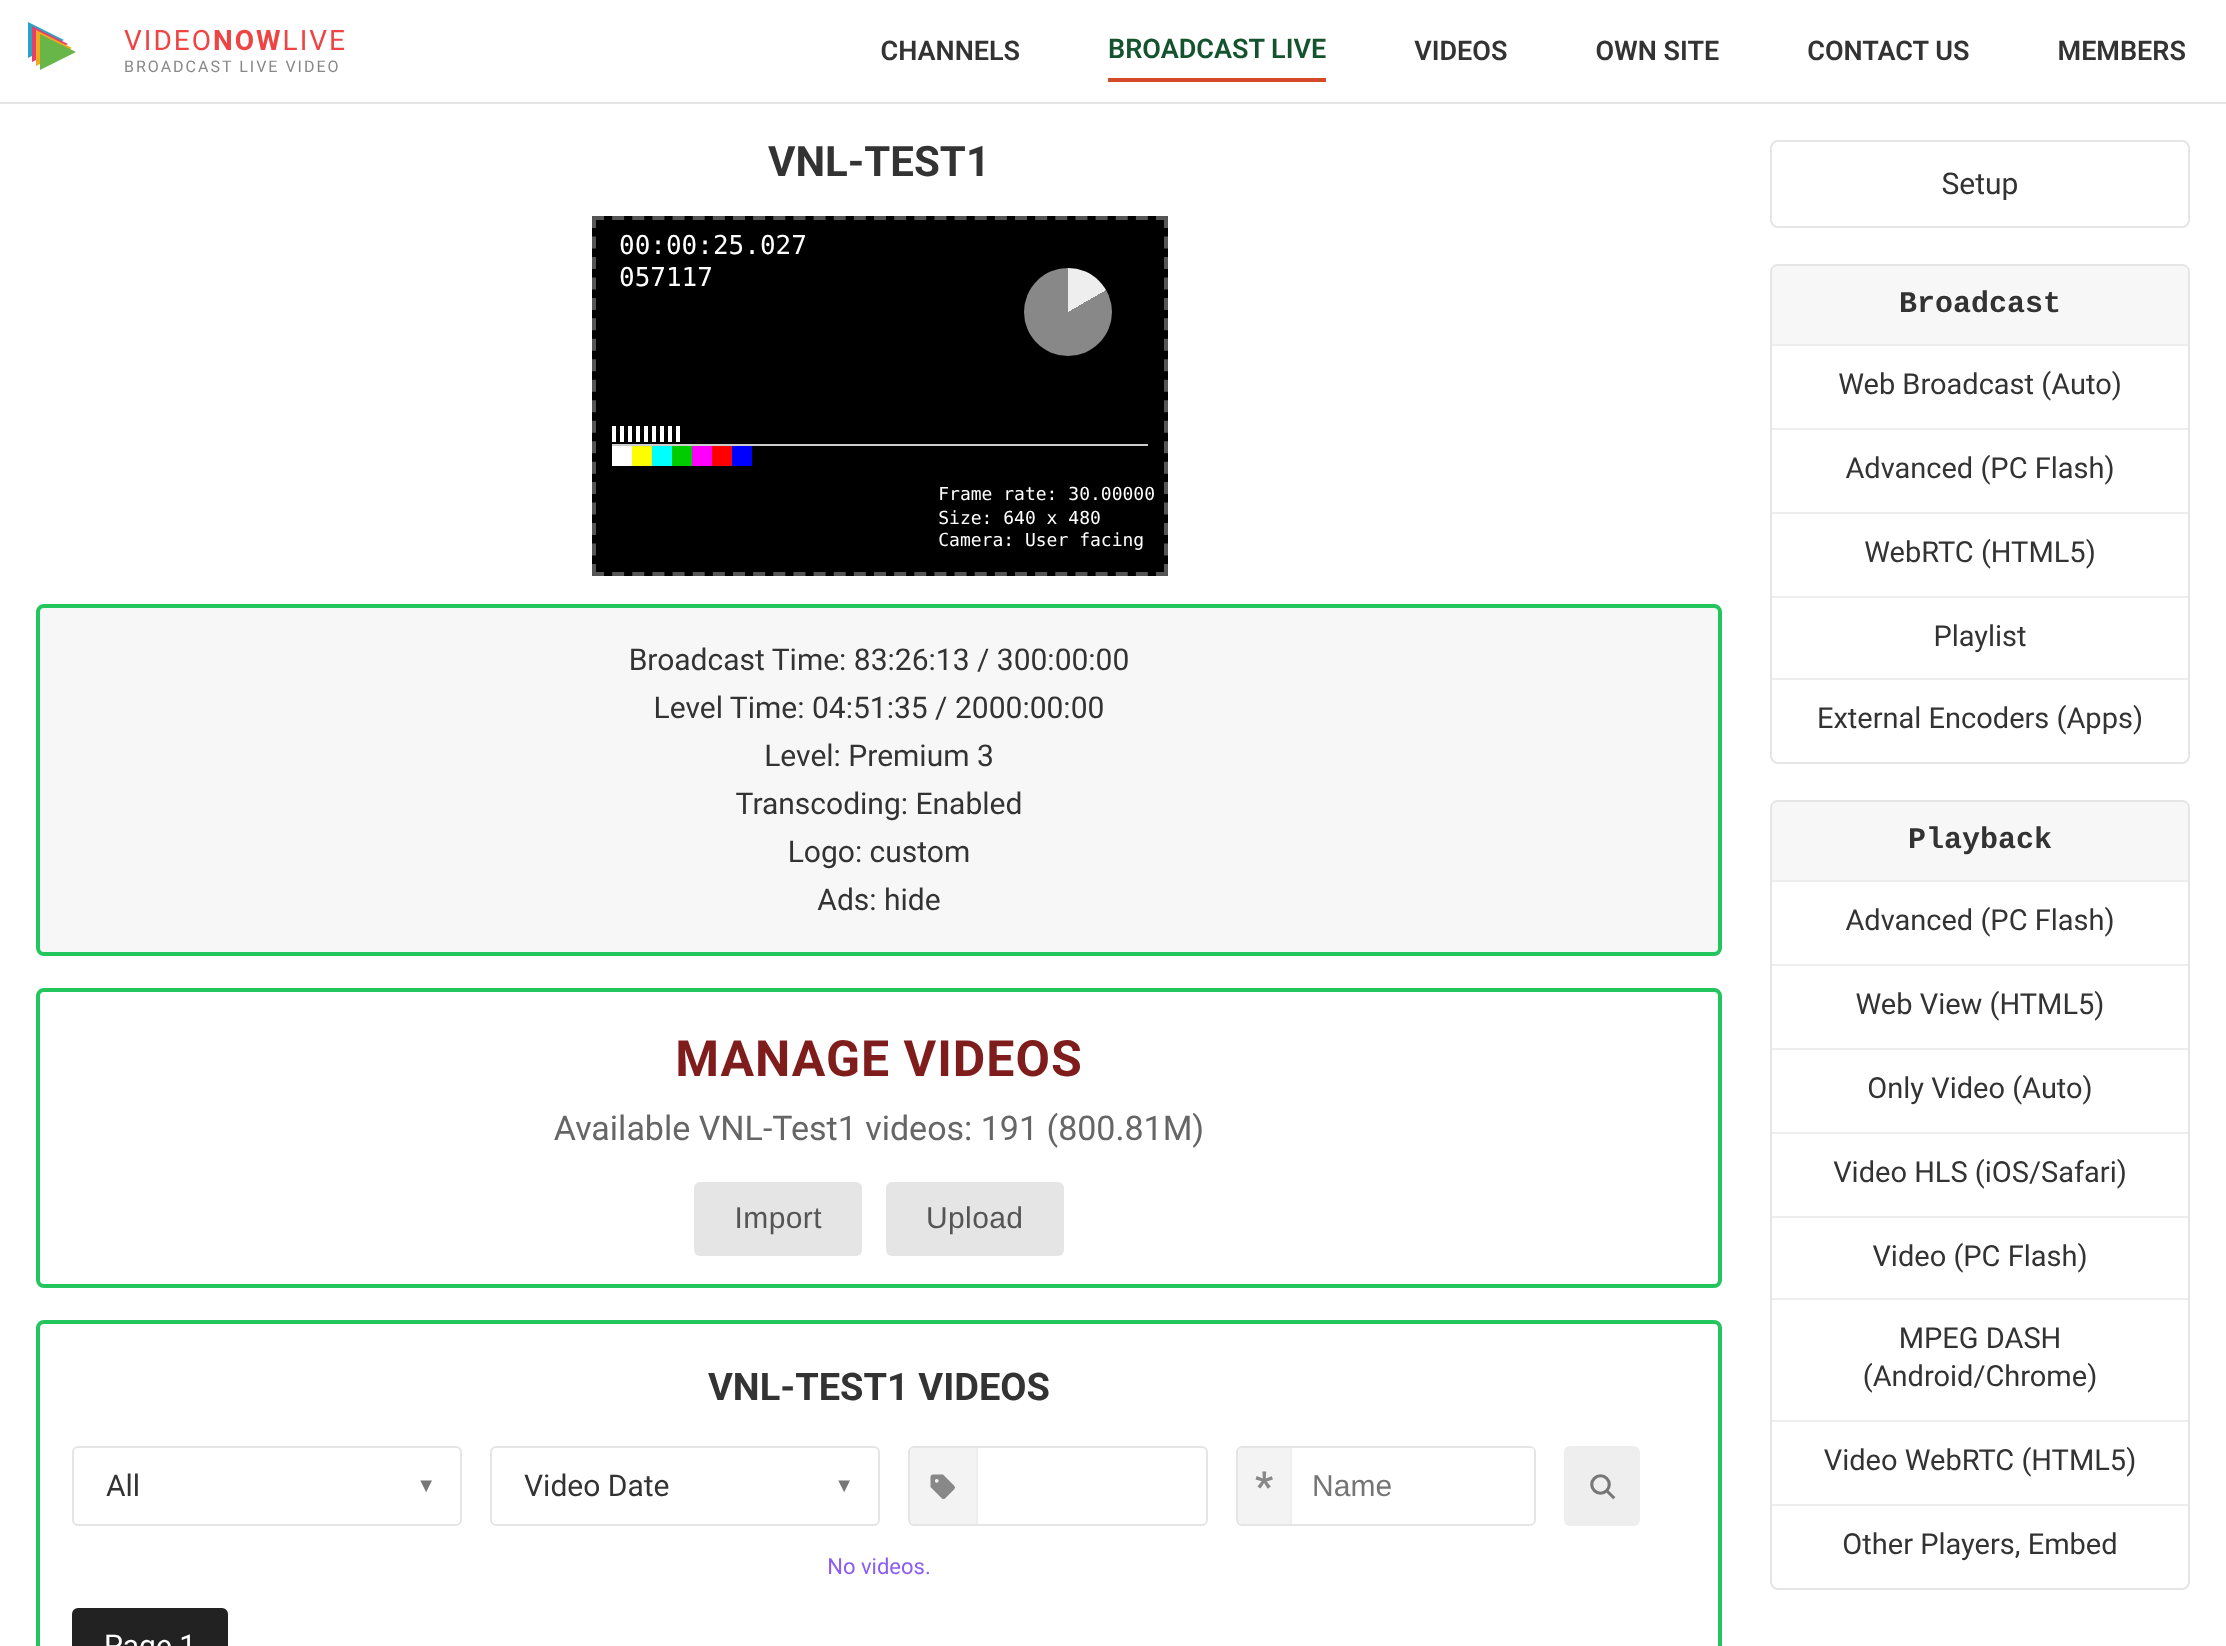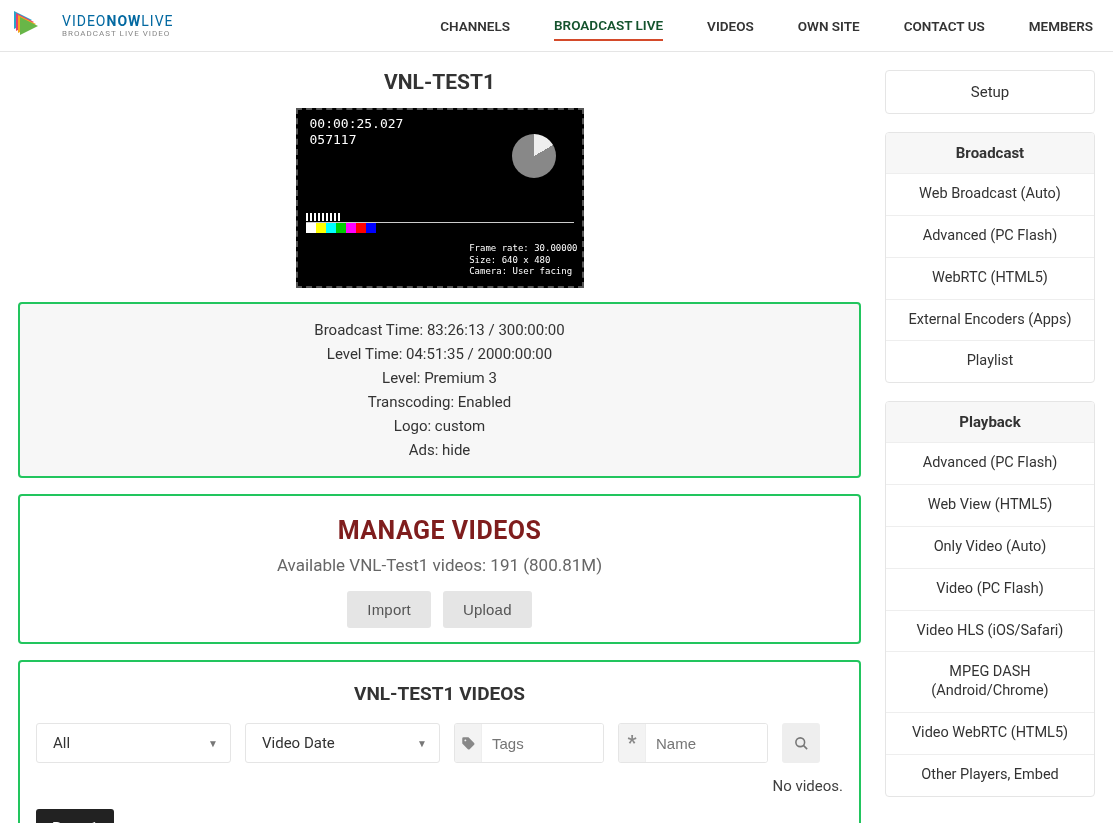--- a/index.html
+++ b/index.html
@@ -25,21 +25,21 @@
   }
   .logo-text {
     display: flex;
     flex-direction: column;
     line-height: 1;
     margin-left: 2px;
   }
   .logo-text .big {
     font-size: 14px;
     letter-spacing: 1px;
-    color: #0369a1;
+    color: #ef4444;
   }
   .logo-text .big span.bold { font-weight: 700; }
   .logo-text .small {
     font-size: 8px;
     letter-spacing: 1px;
     color: #888;
     margin-top: 2px;
   }
   .nav {
     margin-left: auto;
@@ -247,23 +247,23 @@
     border: none;
     border-radius: 3px;
     cursor: pointer;
     display: flex;
     align-items: center;
     justify-content: center;
     color: #777;
     font-size: 15px;
   }
   .no-videos {
-    text-align: right;
-    color: #404040;
-    font-size: 15px;
+    text-align: center;
+    color: #8b5cf6;
+    font-size: 11px;
     margin: 6px 0 14px;
   }
   .pager {
     display: inline-block;
     background: #222;
     color: #fff;
     padding: 10px 16px;
     border-radius: 3px;
     font-size: 15px;
   }
@@ -287,20 +287,21 @@
     overflow: hidden;
     background:#fff;
   }
   .side-panel .hdr {
     background: #f7f7f7;
     font-weight: 700;
     text-align: center;
     padding: 11px 6px;
     font-size: 15px;
     border-bottom: 1px solid #eee;
+    font-family: Liberation Mono, monospace;
   }
   .side-panel .opt {
     text-align: center;
     padding: 11px 6px;
     font-size: 14.5px;
     border-bottom: 1px solid #eee;
     cursor: pointer;
     line-height:1.3;
   }
   .side-panel .opt:last-child { border-bottom: none; }
@@ -393,21 +394,20 @@
         <div class="select">
           <span>Video Date</span>
           <span class="caret">▼</span>
         </div>
         <div class="input-group">
           <div class="addon">
             <svg width="15" height="15" viewBox="0 0 24 24" fill="#888">
                 <path d="M21 11l-9-9H4a2 2 0 0 0-2 2v8l9 9a2 2 0 0 0 2.8 0L21 13.8A2 2 0 0 0 21 11zM7 8.5A1.5 1.5 0 1 1 8.5 7 1.5 1.5 0 0 1 7 8.5z"></path>
               </svg>
           </div>
-          <input type="text" placeholder="Tags" style="">
         </div>
         <div class="input-group">
           <div class="addon" style="font-size:20px;font-weight:bold;">*</div>
           <input type="text" placeholder="Name" style="">
         </div>
         <button class="search-btn">
           <svg width="15" height="15" viewBox="0 0 24 24" fill="none" stroke="#777" stroke-width="2.5">
             <circle cx="10" cy="10" r="7"></circle>
               <line x1="21" y1="21" x2="15" y2="15"></line>
           </svg>
@@ -422,29 +422,29 @@
   </div>
 
   <div class="side">
     <div class="side-btn">Setup</div>
 
     <div class="side-panel">
       <div class="hdr">Broadcast</div>
       <div class="opt">Web Broadcast (Auto)</div>
       <div class="opt">Advanced (PC Flash)</div>
       <div class="opt">WebRTC (HTML5)</div>
+      <div class="opt">Playlist</div>
       <div class="opt">External Encoders (Apps)</div>
-      <div class="opt">Playlist</div>
     </div>
 
     <div class="side-panel">
       <div class="hdr">Playback</div>
       <div class="opt">Advanced (PC Flash)</div>
       <div class="opt">Web View (HTML5)</div>
       <div class="opt">Only Video (Auto)</div>
+      <div class="opt">Video HLS (iOS/Safari)</div>
       <div class="opt">Video (PC Flash)</div>
-      <div class="opt">Video HLS (iOS/Safari)</div>
       <div class="opt">MPEG DASH (Android/Chrome)</div>
       <div class="opt">Video WebRTC (HTML5)</div>
       <div class="opt">Other Players, Embed</div>
     </div>
   </div>
 </div>
 
 </body></html>

